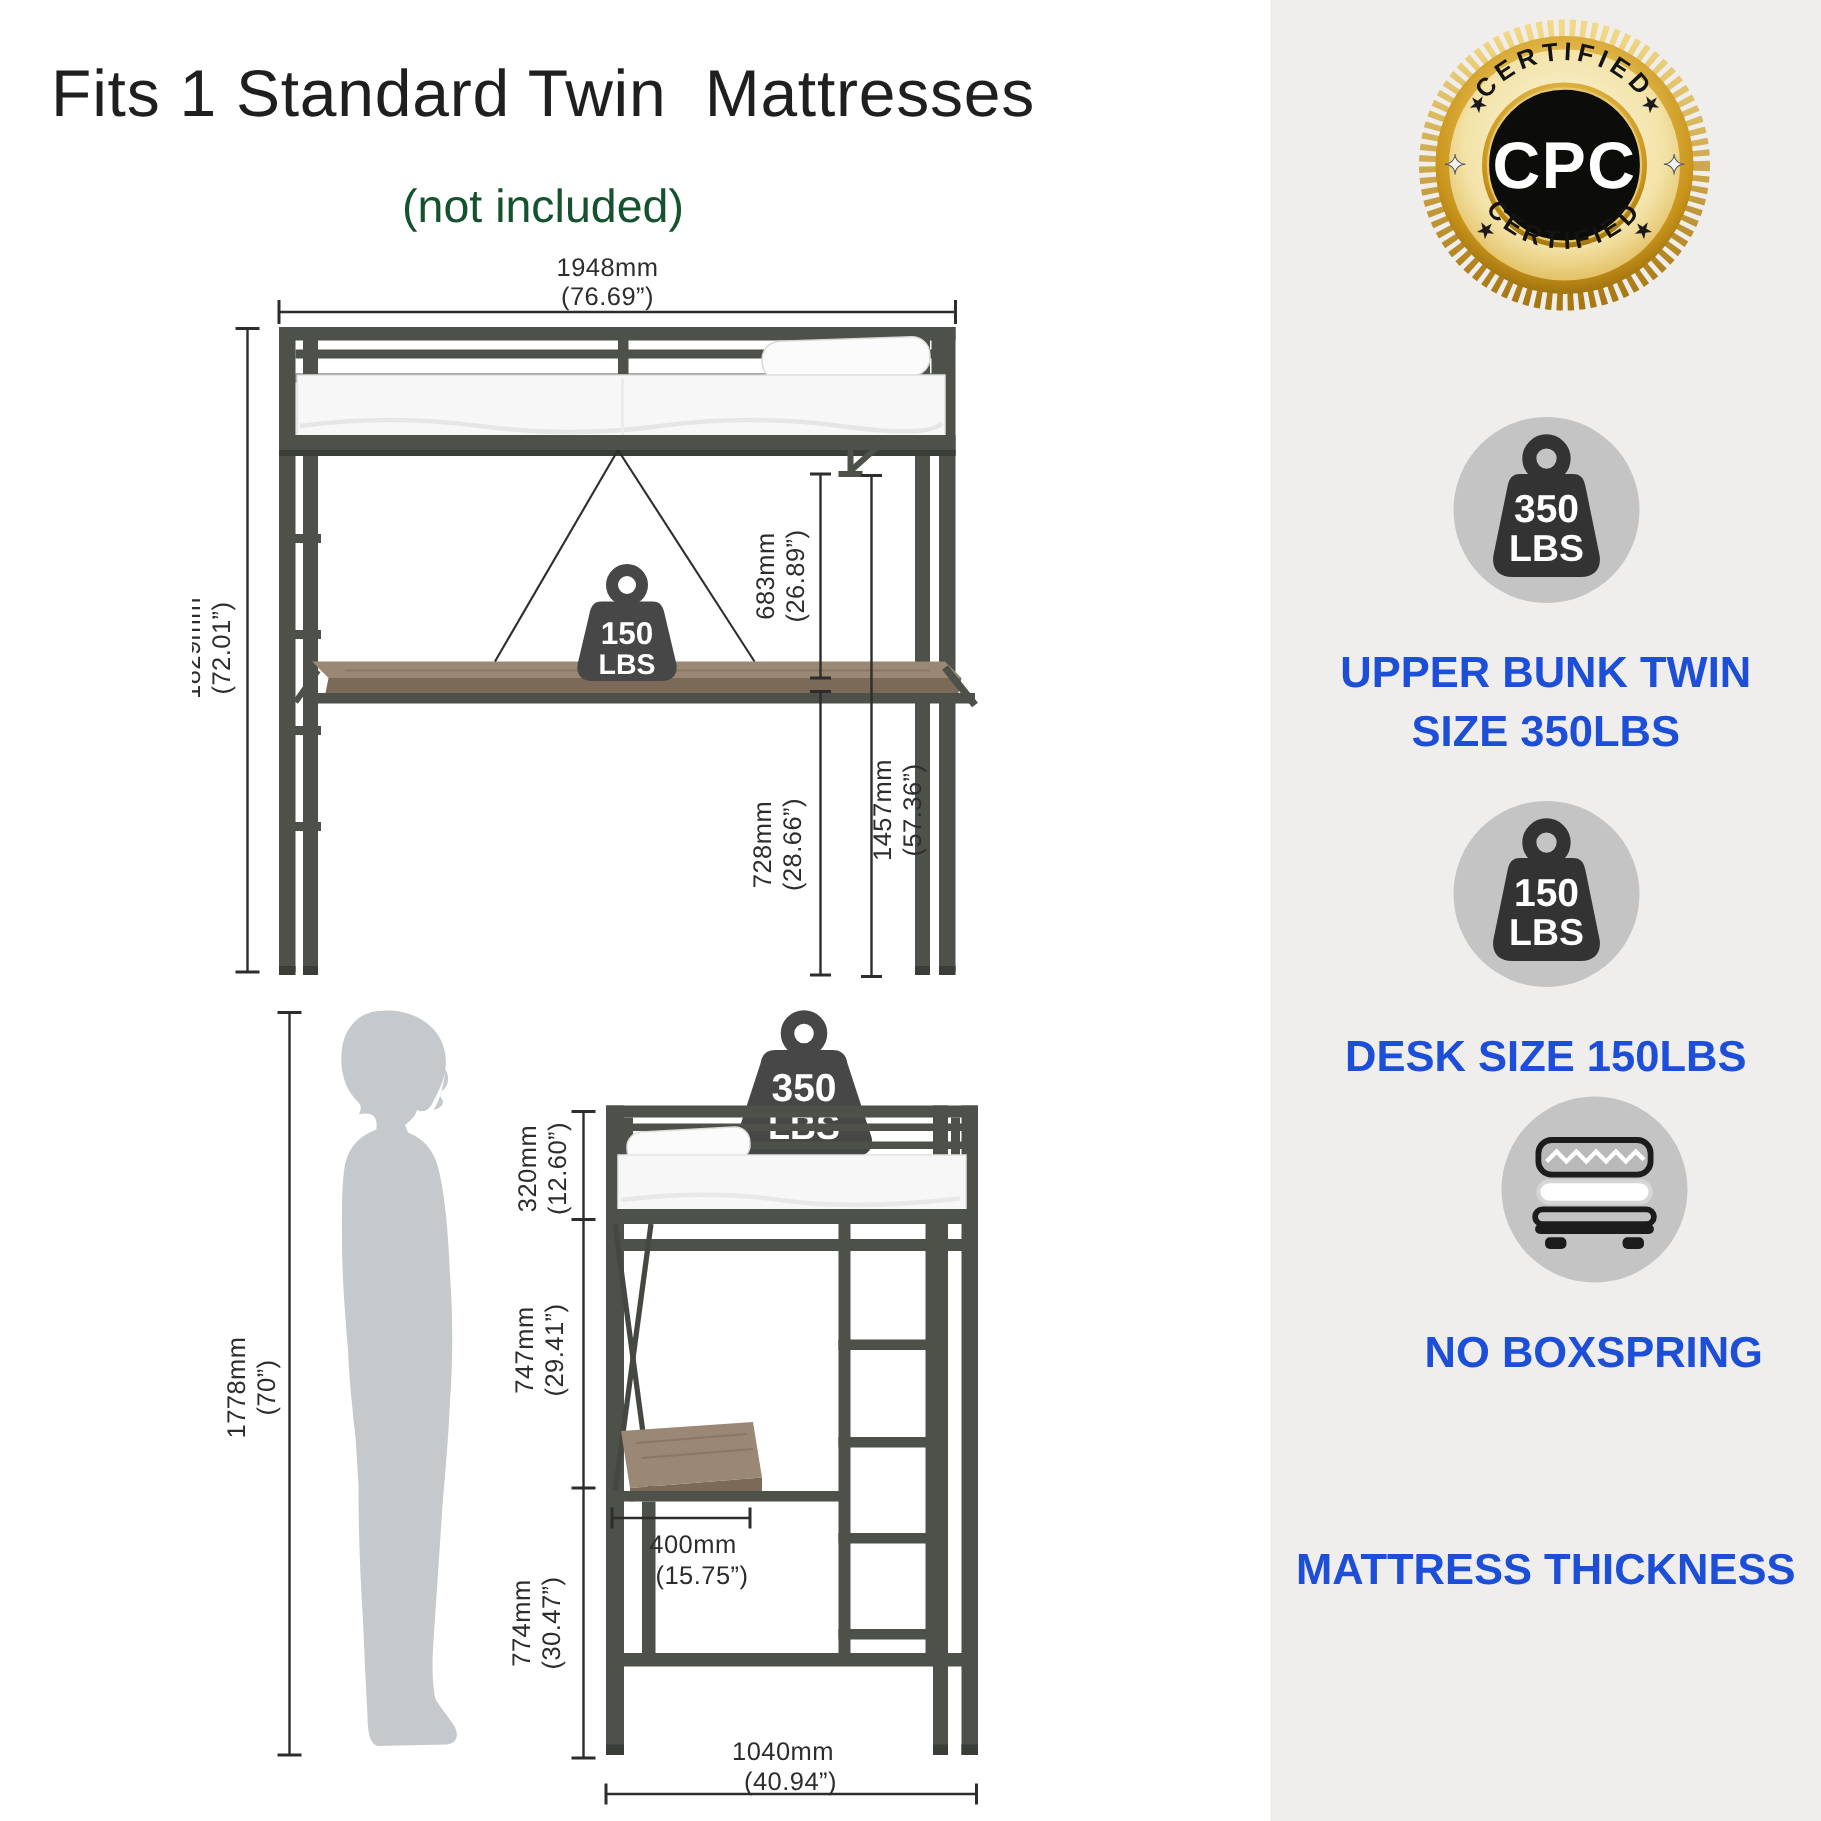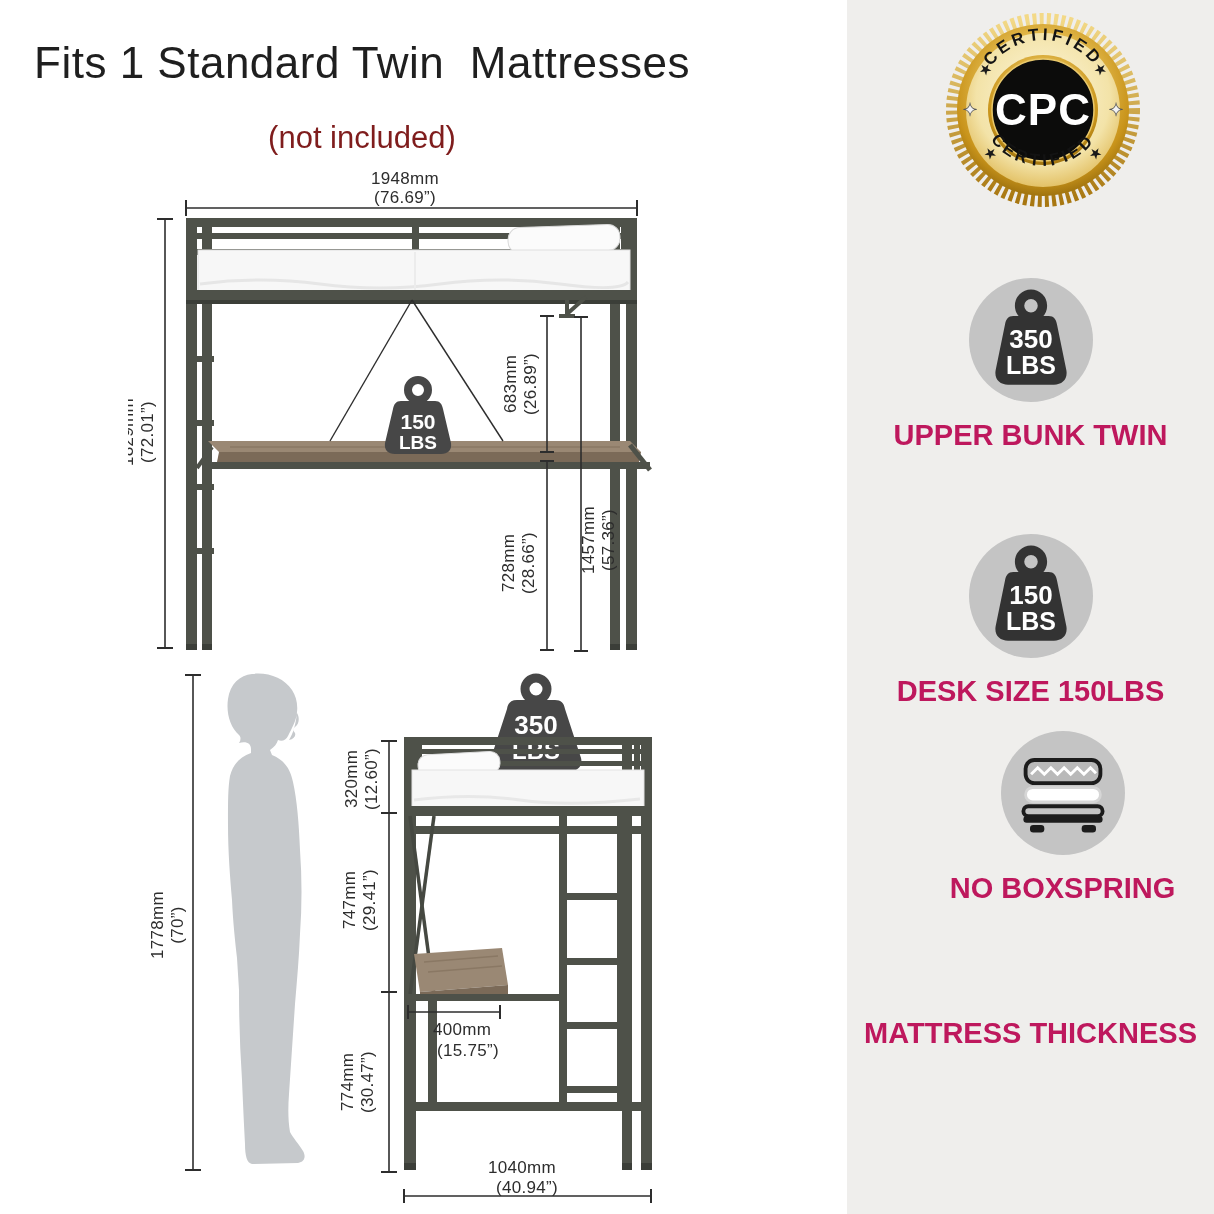--- a/index.html
+++ b/index.html
@@ -7,29 +7,29 @@
     width:1214px;height:1214px;position:relative;background:#ffffff;
     font-family:"Liberation Sans", sans-serif;overflow:hidden;
   }
   .sidebar{position:absolute;left:847px;top:0;width:367px;height:1214px;background:#efeeec;}
   .title{
     position:absolute;left:0;top:38px;width:724px;text-align:center;
     font-size:44px;font-weight:normal;color:#1f1f1f;white-space:pre;letter-spacing:0.5px;
   }
   .subtitle{
     position:absolute;left:0;top:120px;width:724px;text-align:center;
-    font-size:31px;color:#7f1d1d;
+    font-size:31px;color:#14532d;
   }
   .badge-wrap{position:absolute;left:943px;top:10px;width:200px;height:200px;}
   .feature{position:absolute;left:847px;width:367px;text-align:center;}
   .feature-circle{
     width:124px;height:124px;border-radius:50%;background:#c4c4c4;margin:0 auto;
     display:flex;align-items:center;justify-content:center;
   }
-  .feature-label{margin-top:14px;font-size:29px;font-weight:bold;color:#be185d;line-height:39px;}
+  .feature-label{margin-top:28px;font-size:29px;font-weight:bold;color:#1d4ed8;line-height:39px;}
   svg text{font-family:"Liberation Sans", sans-serif;}
   .dim{font-size:17px;fill:#2d2d2d;letter-spacing:0.3px;}
   .wtxt{fill:#ffffff;font-weight:bold;text-anchor:middle;}
   .diagram{position:absolute;}
 </style>
 </head>
 <body>
 
 <div class="sidebar"></div>
 
@@ -299,20 +299,21 @@
   <div class="feature-circle">
     <svg width="104" height="104" viewBox="0 0 100 100">
       <circle cx="50" cy="17" r="11" fill="none" stroke="#333333" stroke-width="9"></circle>
       <path d="M33 27 L67 27 C72 27 74 30 75 35 L84 79 C85.5 88 80 93 72 93 L28 93 C20 93 14.5 88 16 79 L25 35 C26 30 28 27 33 27 Z" fill="#333333"></path>
       <text class="wtxt" x="50" y="58" font-size="25">350</text>
       <text class="wtxt" x="50" y="83" font-size="24">LBS</text>
     </svg>
   </div>
   <div class="feature-label">
     <div>UPPER BUNK TWIN</div>
+    <div>SIZE 350LBS</div>
   </div>
 </div>
 
 <div class="feature" style="top:534px;">
   <div class="feature-circle">
     <svg width="104" height="104" viewBox="0 0 100 100">
       <circle cx="50" cy="17" r="11" fill="none" stroke="#333333" stroke-width="9"></circle>
       <path d="M33 27 L67 27 C72 27 74 30 75 35 L84 79 C85.5 88 80 93 72 93 L28 93 C20 93 14.5 88 16 79 L25 35 C26 30 28 27 33 27 Z" fill="#333333"></path>
       <text class="wtxt" x="50" y="58" font-size="25">150</text>
       <text class="wtxt" x="50" y="83" font-size="24">LBS</text>

